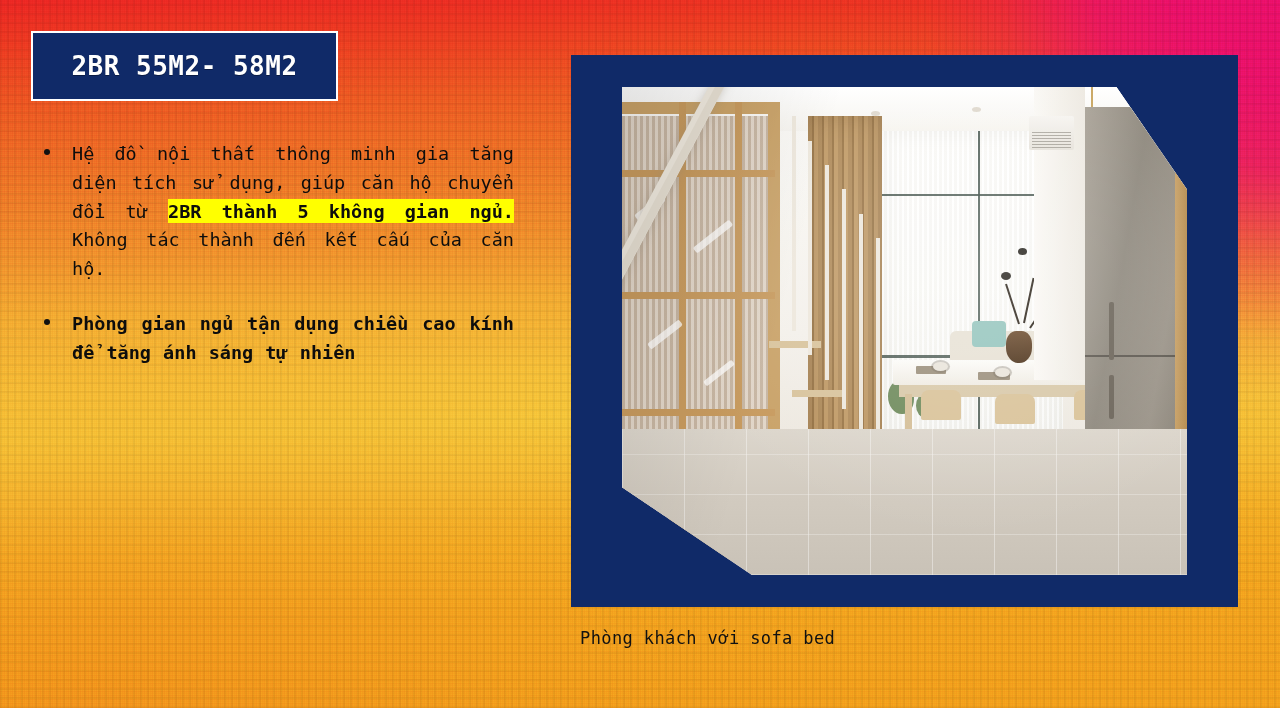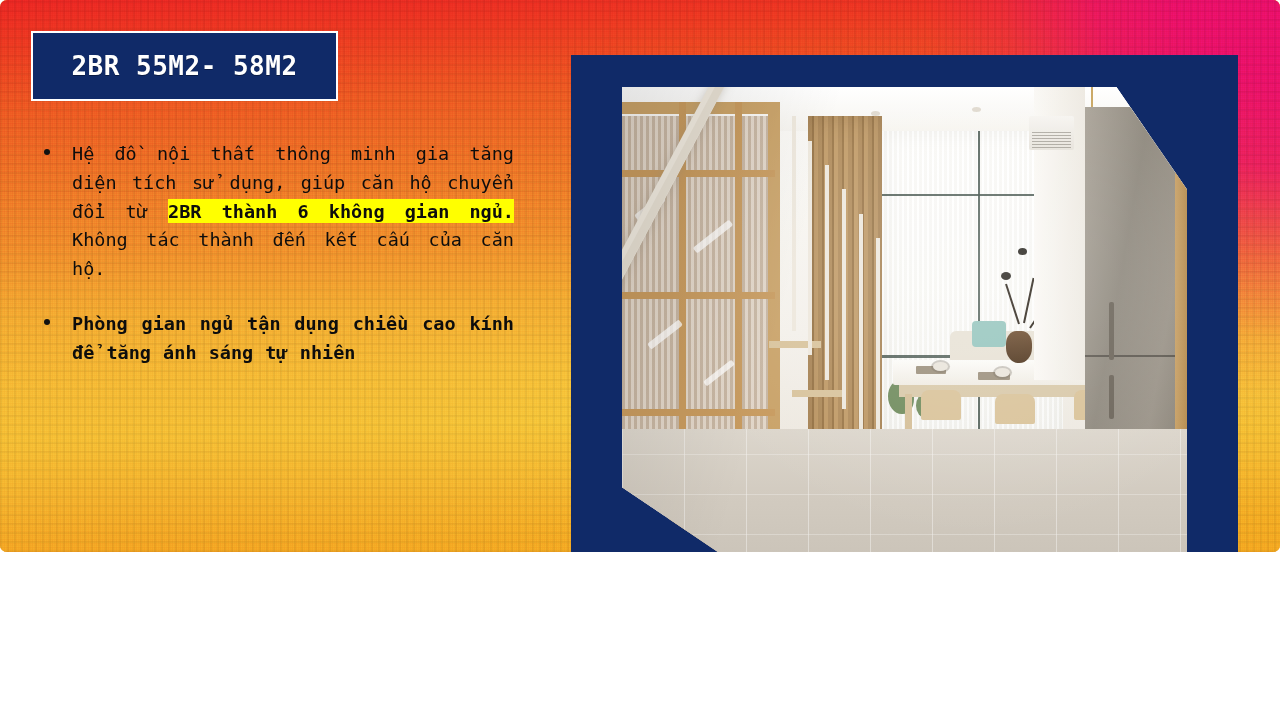--- a/index.html
+++ b/index.html
@@ -8,24 +8,23 @@
     width: 1280px;
     height: 720px;
     overflow: hidden;
     font-family: "DejaVu Sans Mono", "Liberation Mono", monospace;
   }
 
   
   #slide {
     position: relative;
     width: 1280px;
-    height: 552px;
+    height: 708px;
     overflow: hidden;
     background: #F2A01C;
-    border-radius: 7px;
   }
 
   
   .bg-base {
     position: absolute; inset: 0;
     background:
       linear-gradient(178deg,
         #ED2724 0px,
         #EE3A22 44px,
         #EF5B23 110px,
@@ -420,21 +419,21 @@
   <div class="bg-texture"></div>
   <div class="bg-texture2"></div>
 
   <div id="title-box">
     <span id="title-text">2BR 55M2- 58M2</span>
   </div>
 
   <div id="bullets">
       <div class="bullet">
         <span class="bullet-dot"></span>
-        <div class="bullet-body"><span>Hệ đồ nội thất thông minh gia tăng diện tích sử dụng, giúp căn hộ chuyển đổi từ </span><span class="hl">2BR thành 6 không gian ngủ.</span><span> Không tác thành đến kết cấu của căn hộ.</span></div>
+        <div class="bullet-body"><span>Hệ đồ nội thất thông minh gia tăng diện tích sử dụng, giúp căn hộ chuyển đổi từ </span><span class="hl">2BR thành 5 không gian ngủ.</span><span> Không tác thành đến kết cấu của căn hộ.</span></div>
       </div>
       <div class="bullet">
         <span class="bullet-dot"></span>
         <div class="bullet-body bold"><span>Phòng gian ngủ tận dụng chiều cao kính để tăng ánh sáng tự nhiên</span></div>
       </div>
     </div>
 
   <div id="image-frame">
     <div id="photo">
 
@@ -545,14 +544,15 @@
       <div class="ph fridge-handle" style="right:13%; top:44%; width:5px; height:12%;"></div>
       <div class="ph fridge-handle" style="right:13%; top:59%; width:5px; height:9%;"></div>
       <div class="ph cab-col" style="right:0; top:0; width:2.2%; height:100%;"></div>
 
       <div class="ph floor"></div>
       <div class="ph floor-tiles"></div>
       <div class="ph photo-shade"></div>
     </div>
   </div>
 
+  <div id="caption">Phòng khách với sofa bed</div>
 
 </div>
 
 </body></html>

